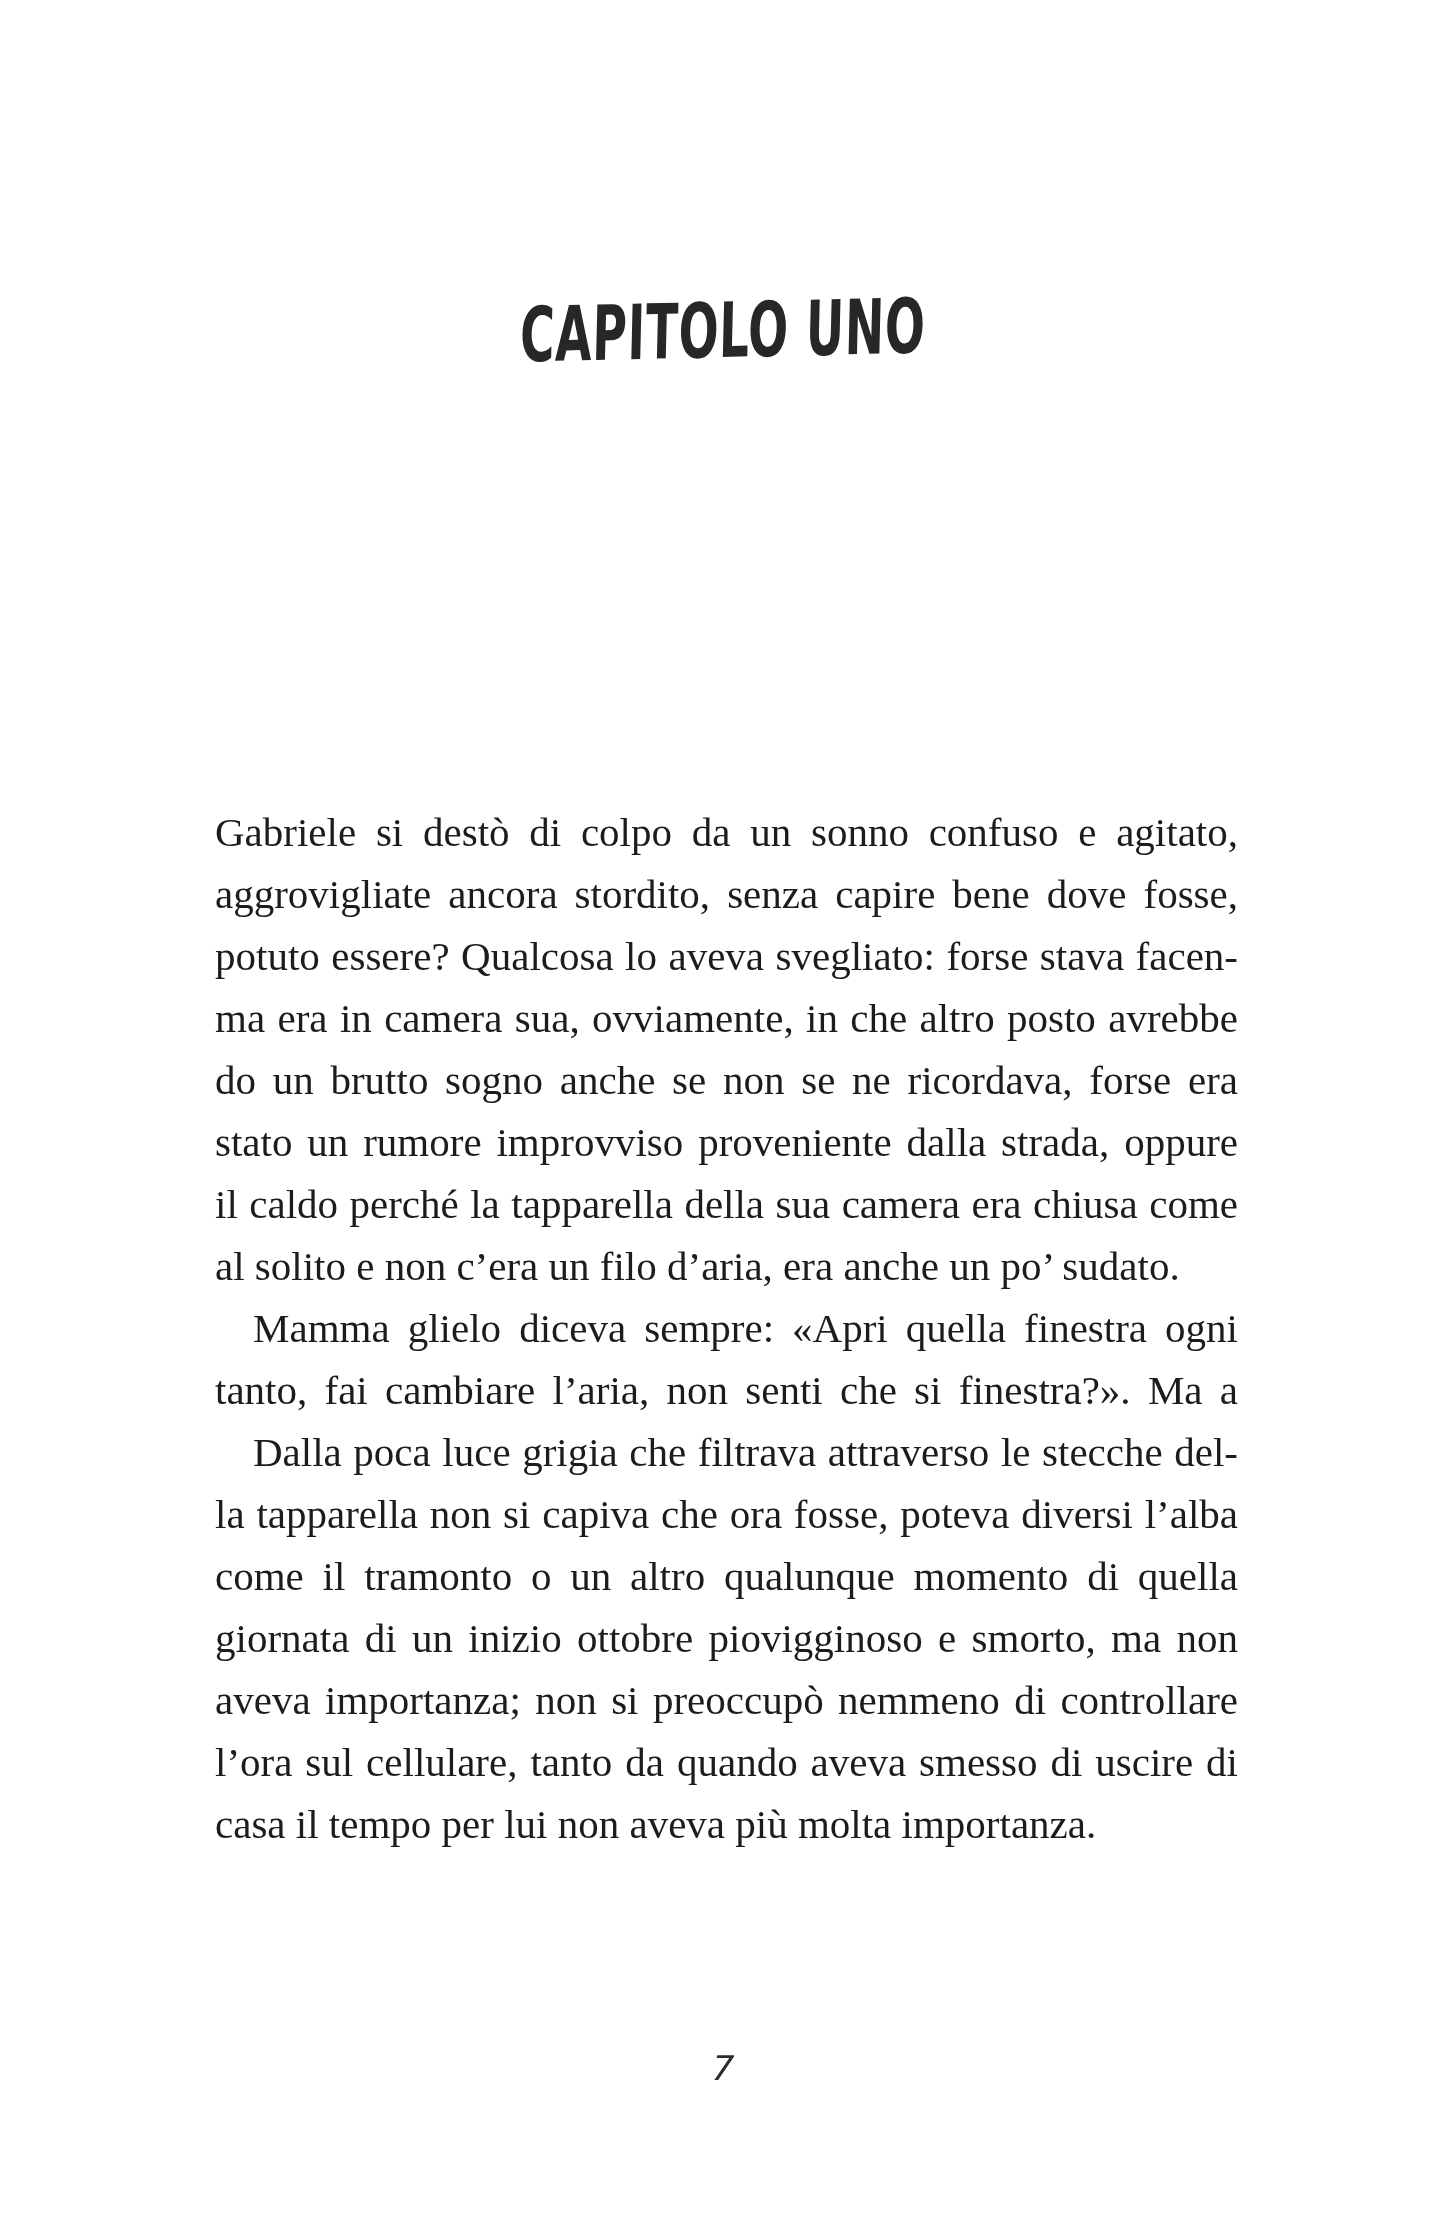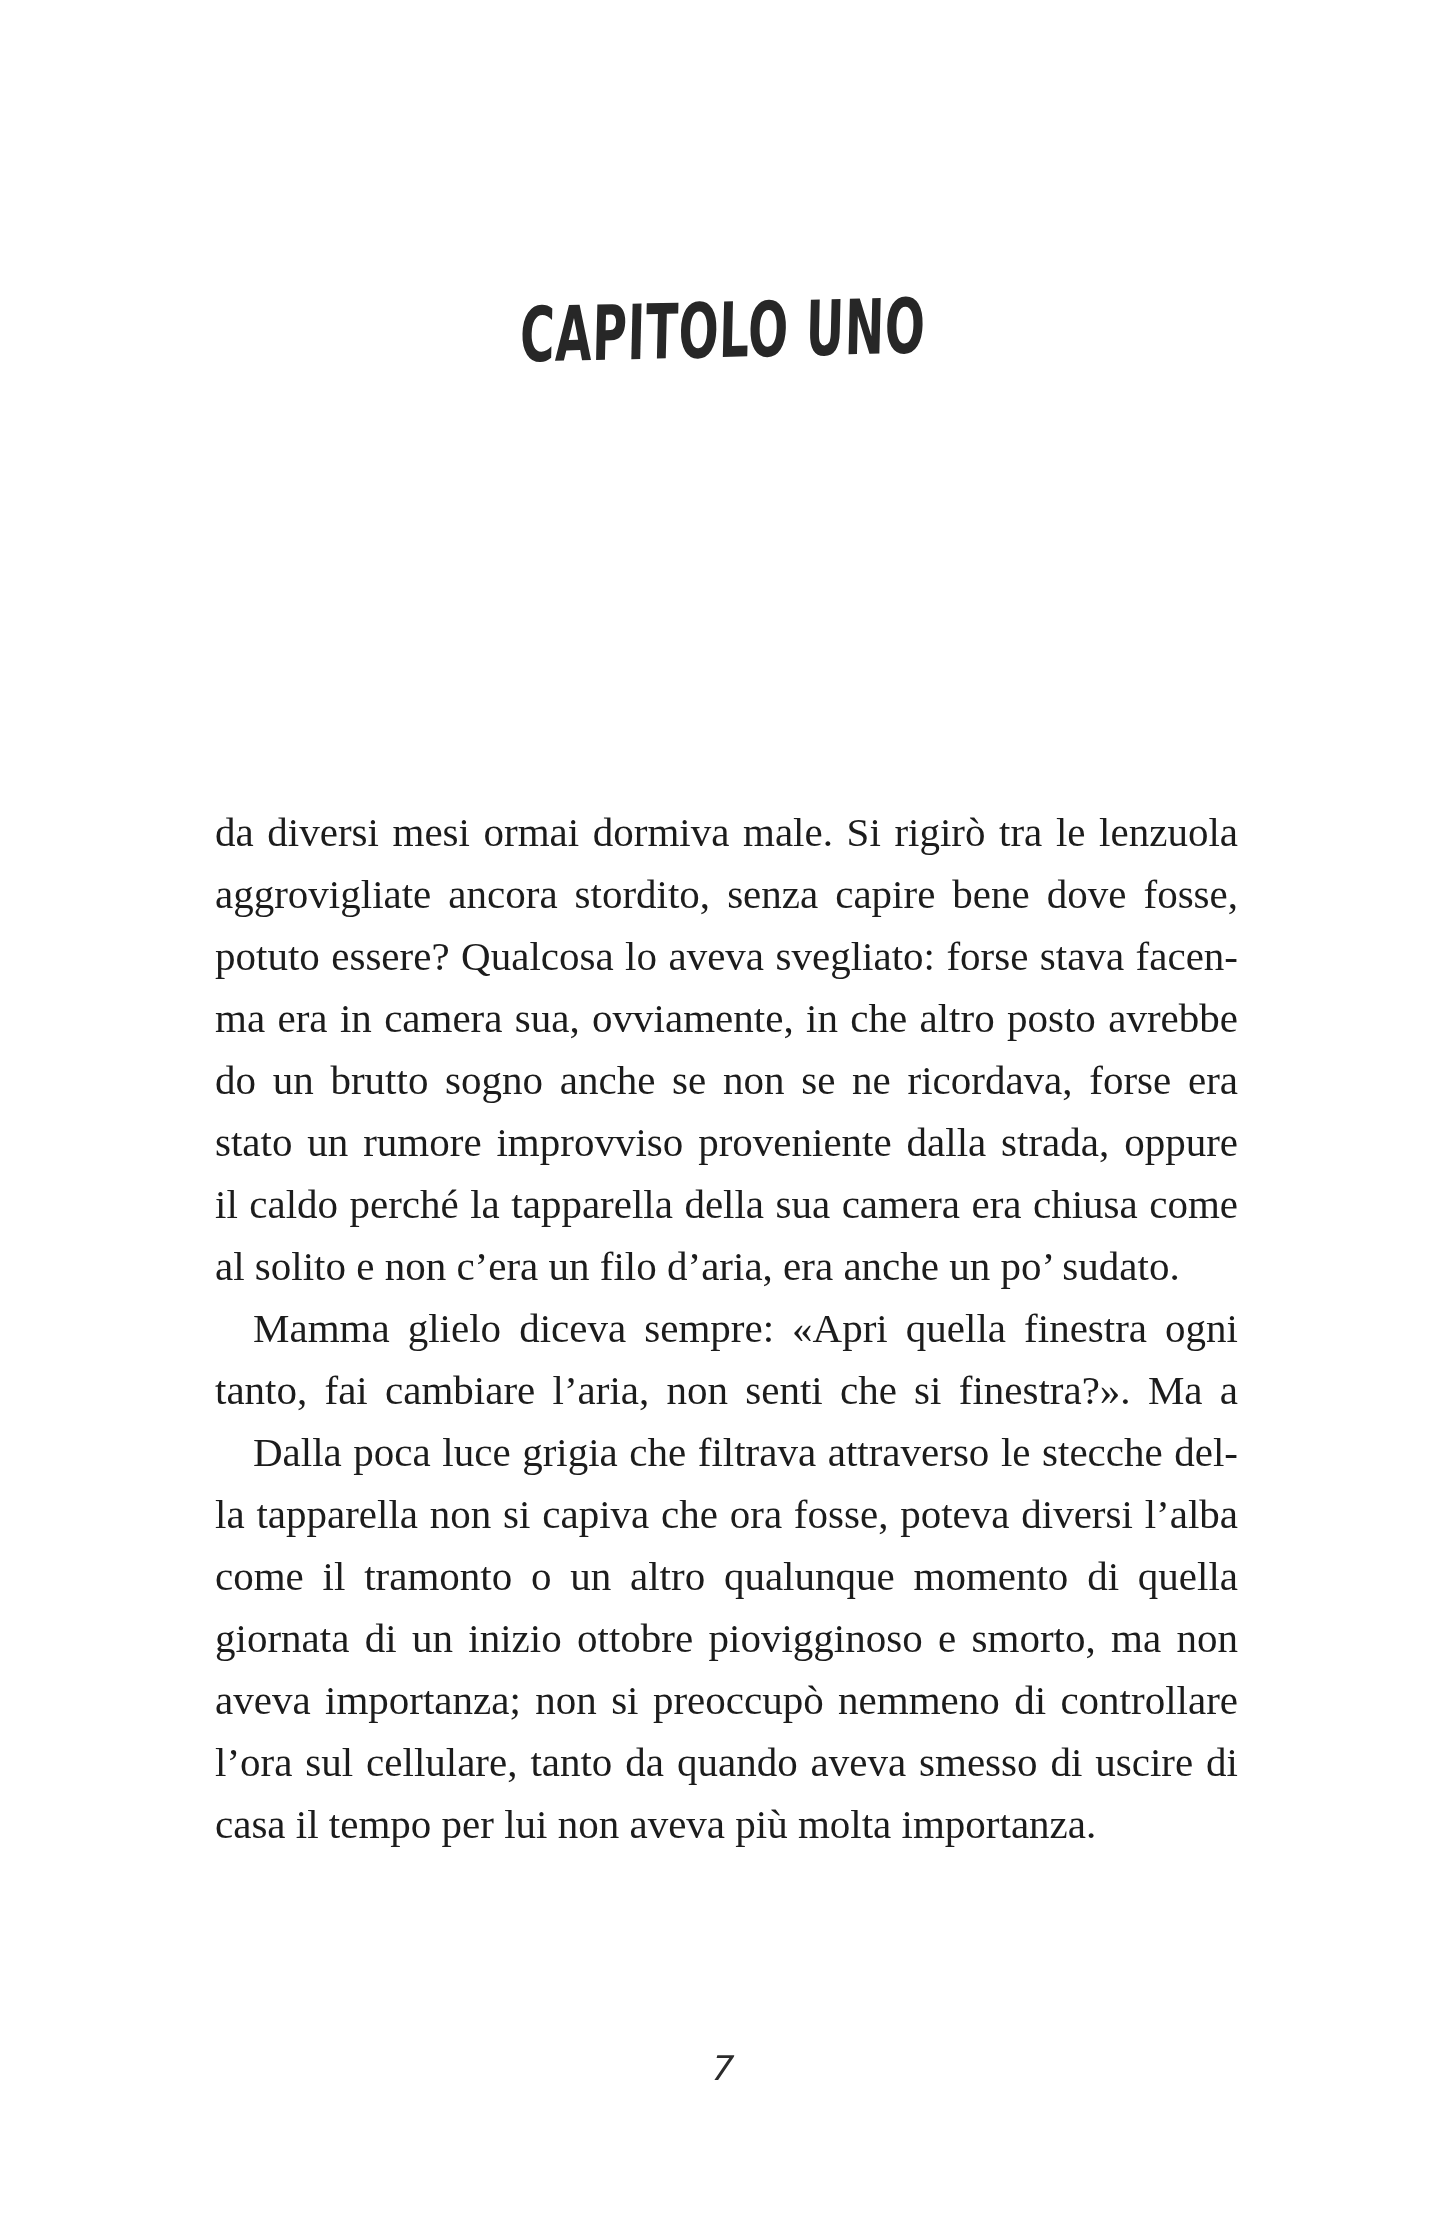--- a/index.html
+++ b/index.html
@@ -86,21 +86,21 @@
 <body>
 
 <div class="page">
 
   <div class="chapter-title-wrap">
     <span class="chapter-title">CAPITOLO UNO</span>
   </div>
 
   <div class="text-block">
 
-    <div class="line just">da diversi mesi ormai dormiva male. Si rigirò tra le lenzuola</div>
+    <div class="line just">Gabriele si destò di colpo da un sonno confuso e agitato,</div>
     <div class="line just">aggrovigliate ancora stordito, senza capire bene dove fosse,</div>
     <div class="line just">potuto essere? Qualcosa lo aveva svegliato: forse stava facen-</div>
     <div class="line just">ma era in camera sua, ovviamente, in che altro posto avrebbe</div>
     <div class="line just">do un brutto sogno anche se non se ne ricordava, forse era</div>
     <div class="line just">stato un rumore improvviso proveniente dalla strada, oppure</div>
     <div class="line just">il caldo perché la tapparella della sua camera era chiusa come</div>
     <div class="line last">al solito e non c’era un filo d’aria, era anche un po’ sudato.</div>
 
     <div class="line just indent">Mamma glielo diceva sempre: «Apri quella finestra ogni</div>
     <div class="line just">tanto, fai cambiare l’aria, non senti che si finestra?». Ma a</div>

